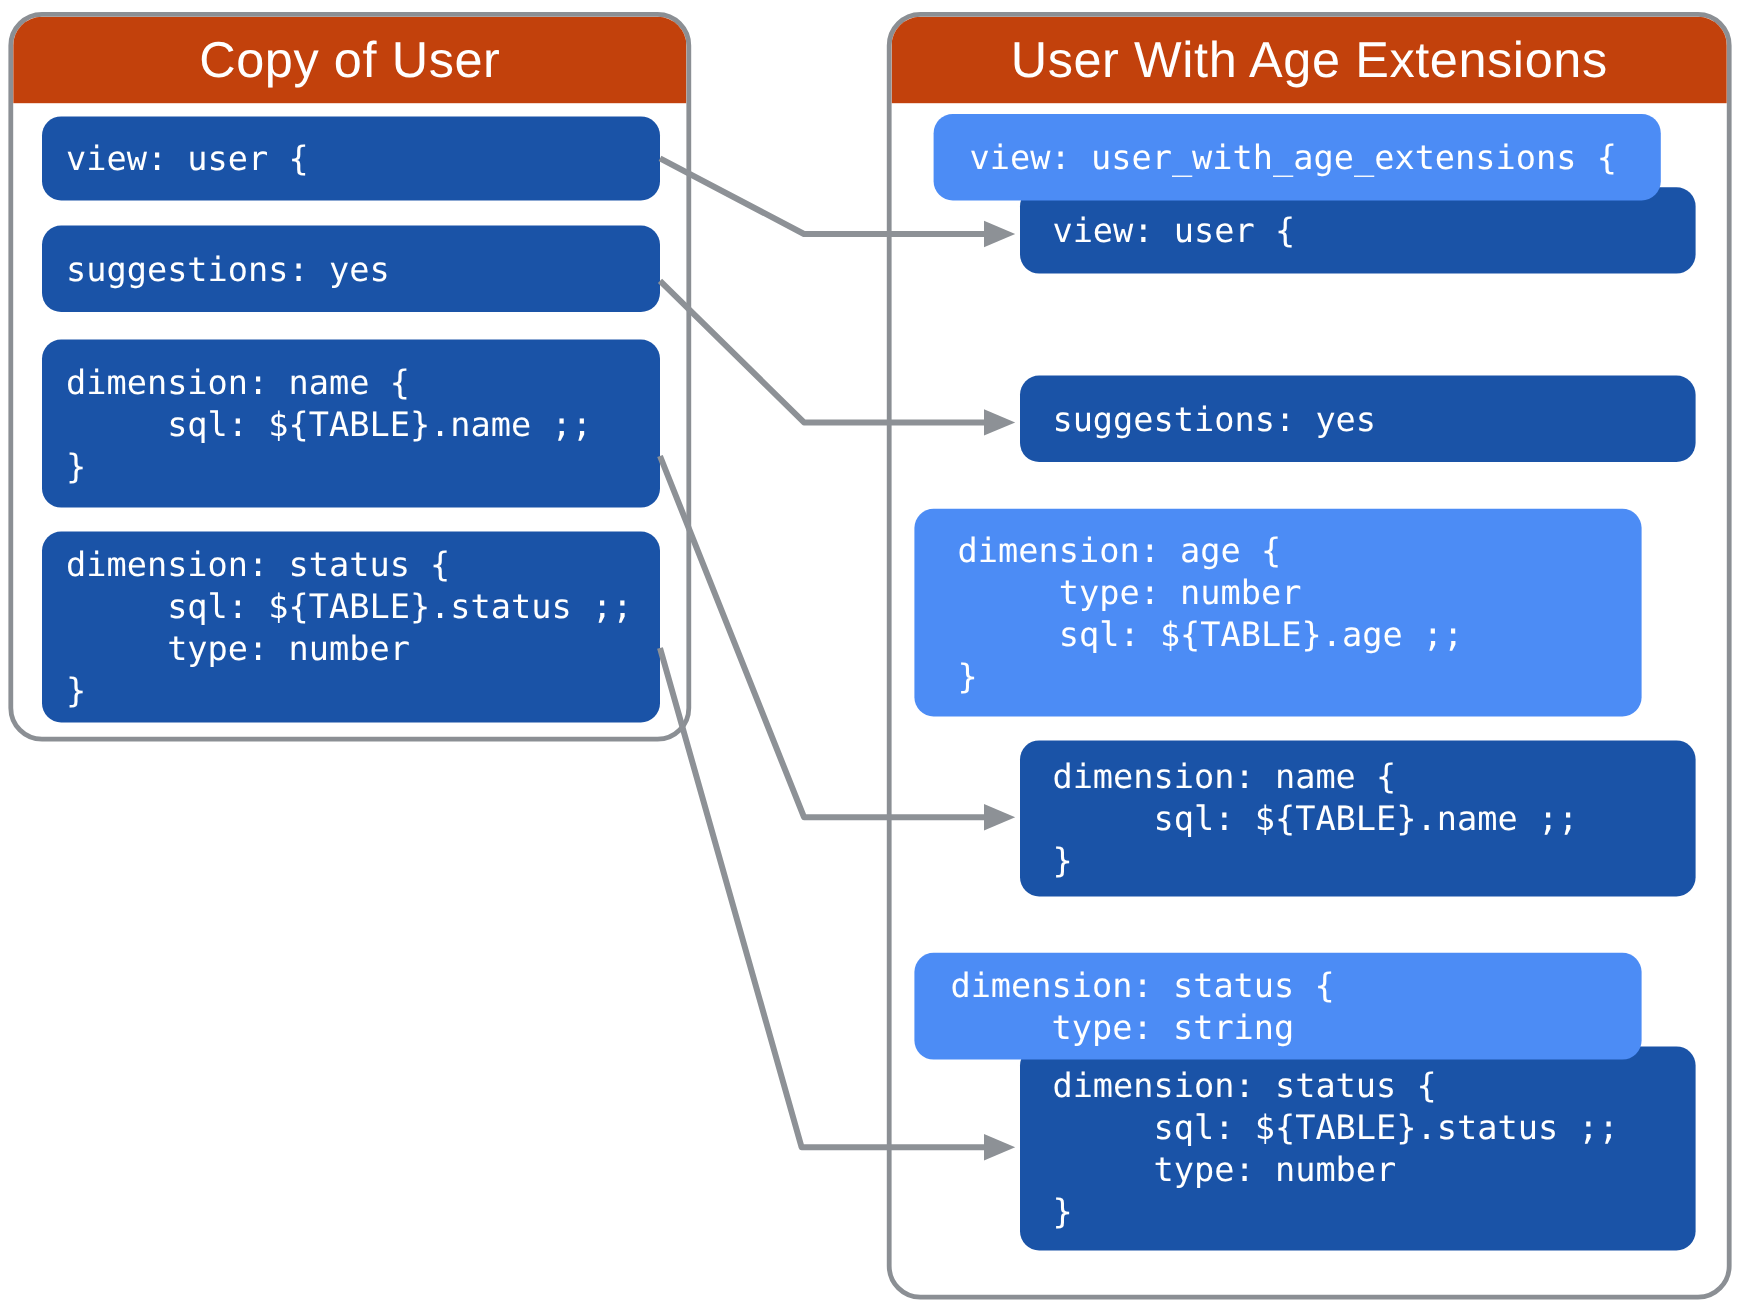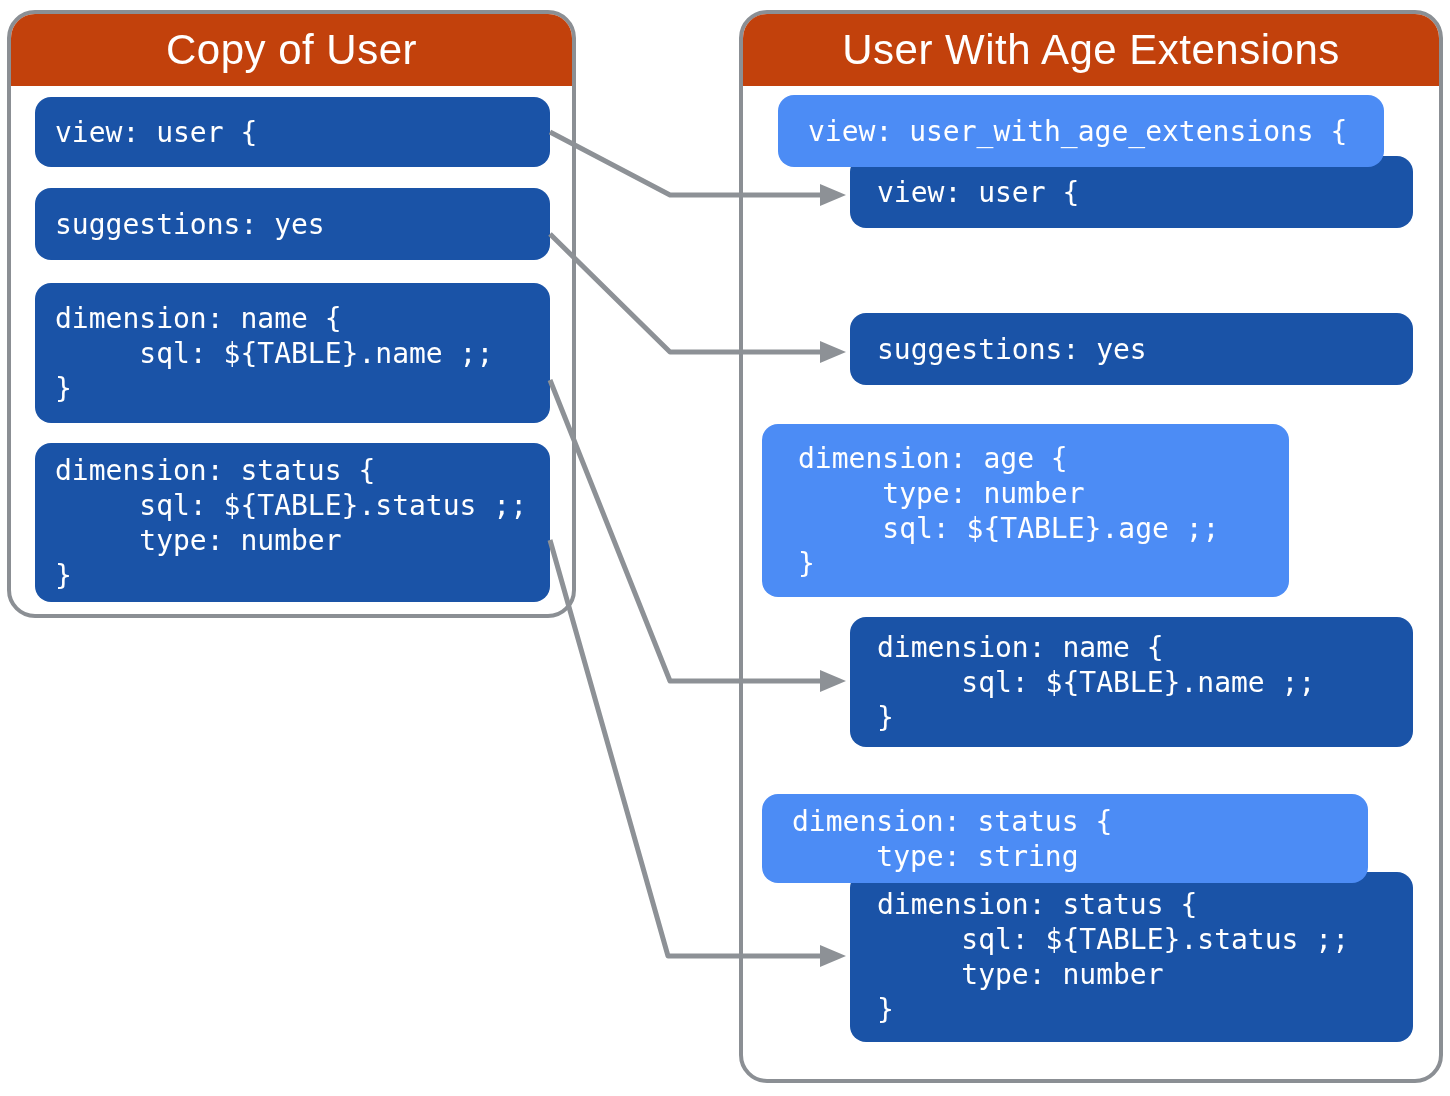--- a/index.html
+++ b/index.html
@@ -113,21 +113,21 @@
     <span class="code-text">view: user {</span>
   </div>
   <div class="code-block light pad-30 z3" style="left:762px; top:95px; width:606px; height:72px;margin-left:16px;">
     <span class="code-text">view: user_with_age_extensions {</span>
   </div>
 
   <div class="code-block dark pad-27 z2" style="left:850px; top:313px; width:563px; height:72px;">
     <span class="code-text">suggestions: yes</span>
   </div>
 
-  <div class="code-block light pad-30 z2" style="left:762px; top:424px; width:527px; height:173px;padding-left:36px;">
+  <div class="code-block light pad-30 z2" style="left:762px; top:424px; width:606px; height:173px;padding-left:36px;">
     <span class="code-text">dimension: age {
      type: number
      sql: ${TABLE}.age ;;
 }</span>
   </div>
 
   <div class="code-block dark pad-27 z2" style="left:850px; top:617px; width:563px; height:130px;">
     <span class="code-text">dimension: name {
      sql: ${TABLE}.name ;;
 }</span>

